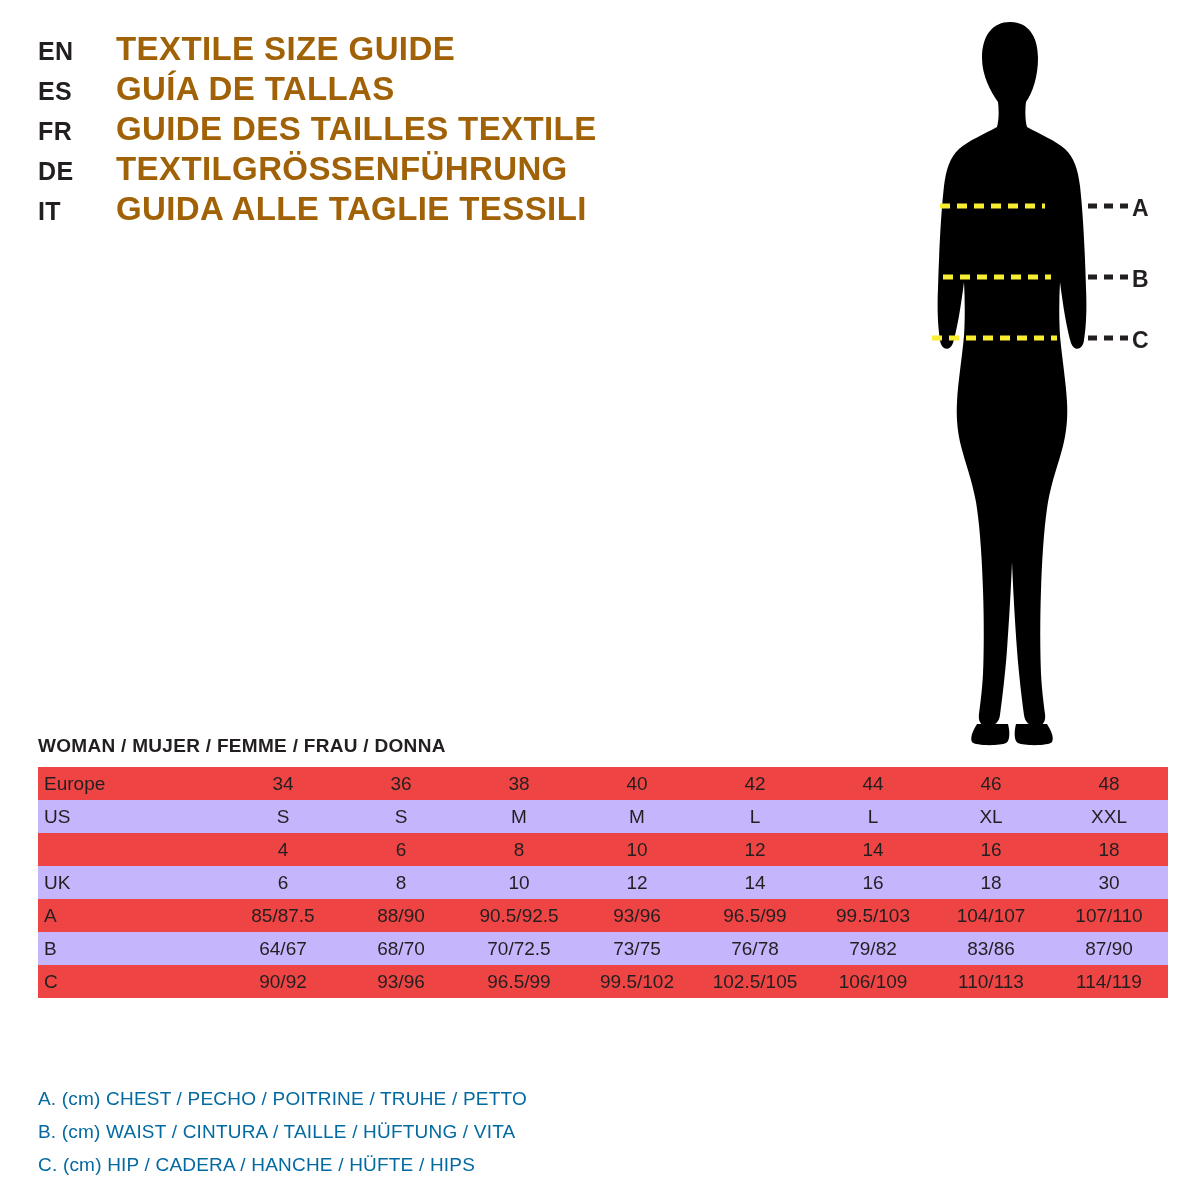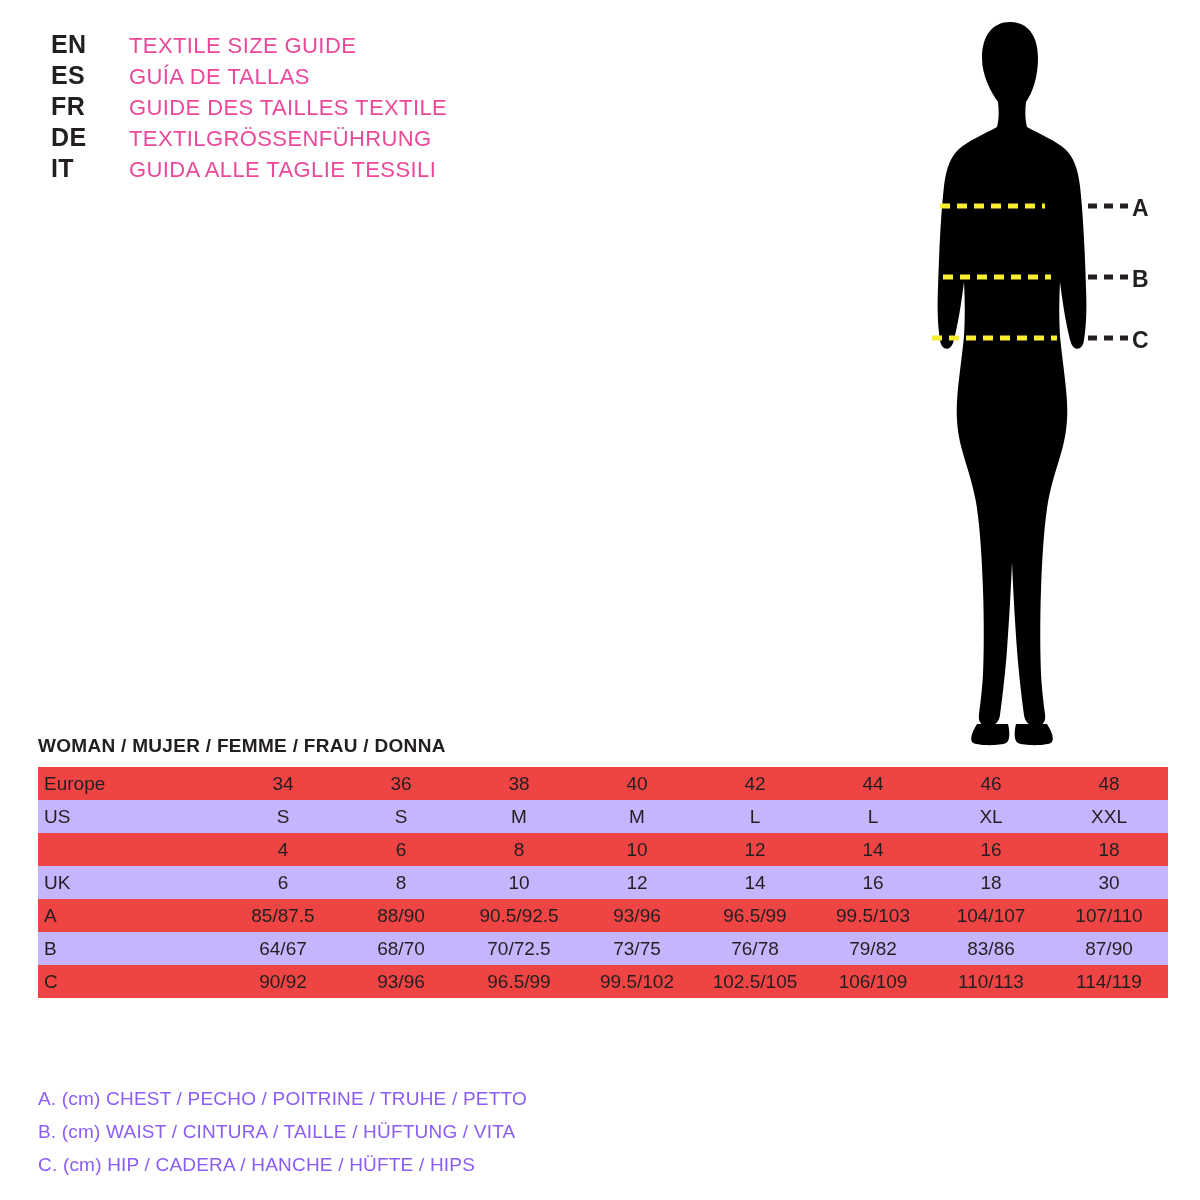--- a/index.html
+++ b/index.html
@@ -15,40 +15,39 @@
     color: #231f20;
     overflow: hidden;
   }
 
   
   .title-block {
     position: absolute;
     top: 30px;
     left: 38px;
     width: 640px;
-    margin-left: 13px;
   }
   .title-row {
     display: flex;
     align-items: baseline;
     margin-bottom: 2px;
   }
   .title-lang {
     width: 78px;
     flex: 0 0 78px;
     font-size: 25px;
     font-weight: bold;
     letter-spacing: 0.4px;
     color: #231f20;
   }
   .title-text {
-    font-size: 22px;
-    font-weight: normal;
+    font-size: 33px;
+    font-weight: bold;
     letter-spacing: 0.4px;
-    color: #ec4899;
+    color: #a16207;
     white-space: nowrap;
   }
 
   
   .figure-wrap {
     position: absolute;
     left: 860px;
     top: 10px;
     width: 330px;
     height: 740px;
@@ -108,21 +107,21 @@
   .footnotes {
     position: absolute;
     left: 38px;
     top: 1088px;
     width: 900px;
   }
   .footnote {
     font-size: 19px;
     letter-spacing: 0.2px;
     margin-bottom: 11px;
-    color: #8b5cf6;
+    color: #0369a1;
   }
 </style>
 </head>
 <body>
 
 <div class="title-block">
   <div class="title-row">
     <span class="title-lang">EN</span>
     <span class="title-text">TEXTILE SIZE GUIDE</span>
   </div>

